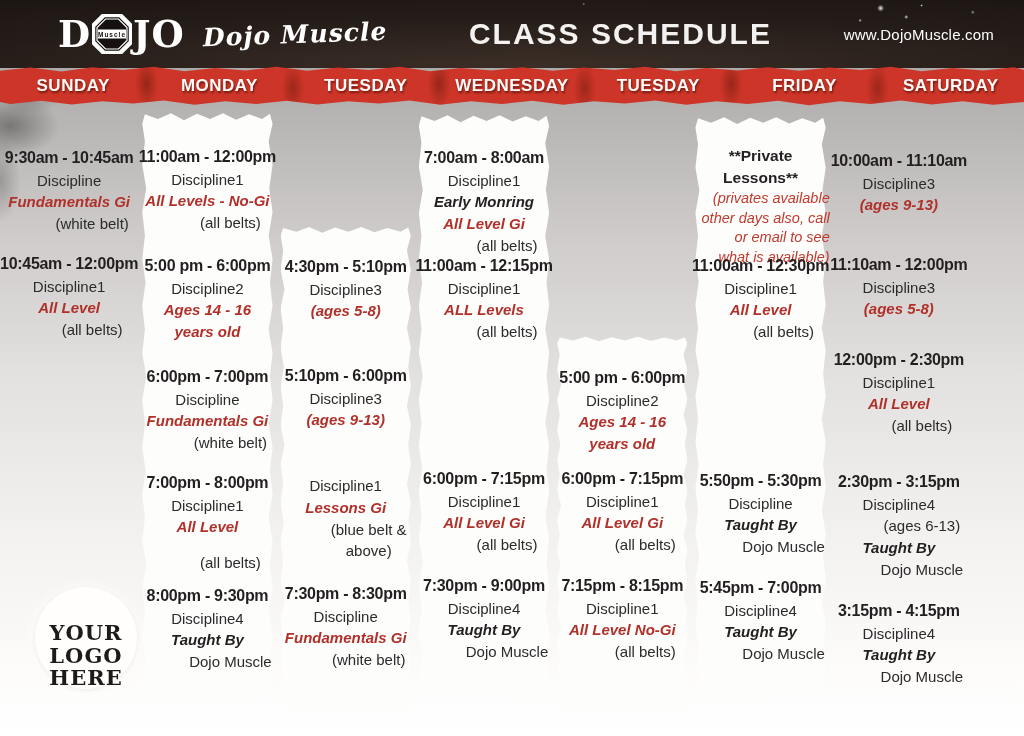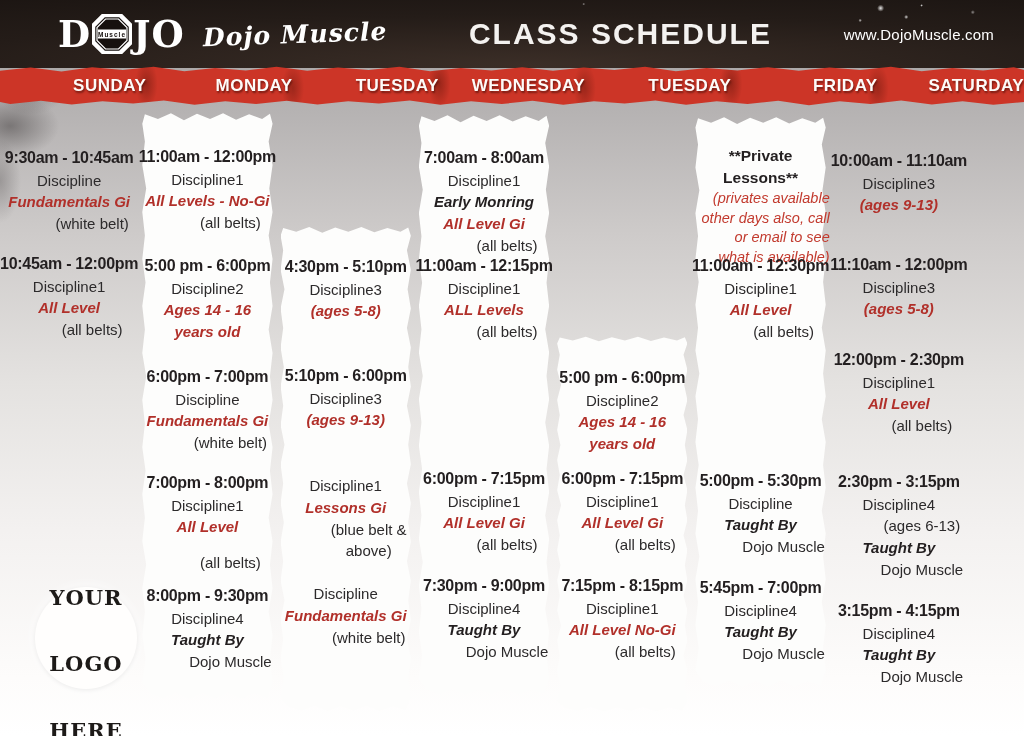--- a/index.html
+++ b/index.html
@@ -38,21 +38,21 @@
     clip-path:polygon(0 12%,3% 4%,6% 14%,9% 3%,12% 10%,15% 2%,18% 13%,21% 5%,24% 11%,27% 2%,30% 12%,33% 4%,36% 10%,39% 2%,42% 13%,45% 5%,48% 11%,51% 3%,54% 12%,57% 4%,60% 10%,63% 2%,66% 13%,69% 5%,72% 11%,75% 3%,78% 12%,81% 4%,84% 10%,87% 2%,90% 13%,93% 5%,96% 11%,99% 3%,100% 10%,100% 90%,97% 97%,94% 88%,91% 96%,88% 86%,85% 95%,82% 88%,79% 98%,76% 87%,73% 95%,70% 88%,67% 97%,64% 86%,61% 94%,58% 88%,55% 97%,52% 87%,49% 95%,46% 88%,43% 97%,40% 86%,37% 94%,34% 88%,31% 96%,28% 87%,25% 95%,22% 88%,19% 97%,16% 86%,13% 94%,10% 88%,7% 96%,4% 87%,1% 95%,0 90%);
     display:grid;grid-template-columns:repeat(7,1fr);align-items:center;}
   .dayband::before{content:"";position:absolute;inset:0;pointer-events:none;
     background:
       radial-gradient(16px 34px at 14.3% 45%, rgba(100,22,12,.5), transparent 70%),
       radial-gradient(16px 34px at 28.6% 55%, rgba(100,22,12,.45), transparent 70%),
       radial-gradient(16px 34px at 42.9% 45%, rgba(100,22,12,.5), transparent 70%),
       radial-gradient(16px 34px at 57.1% 55%, rgba(100,22,12,.45), transparent 70%),
       radial-gradient(16px 34px at 71.4% 45%, rgba(100,22,12,.5), transparent 70%),
       radial-gradient(16px 34px at 85.7% 55%, rgba(100,22,12,.45), transparent 70%);}
-  .daycell{text-align:right;color:#fdfbf9;font-weight:bold;font-size:17px;letter-spacing:.5px;
+  .daycell{text-align:center;color:#fdfbf9;font-weight:bold;font-size:17px;letter-spacing:.5px;
     text-shadow:1px 2px 2px rgba(60,10,5,.6);position:relative;z-index:1;}
   
   .grid{position:absolute;left:0;top:106px;width:968px;height:630px;
     display:grid;grid-template-columns:repeat(7,1fr);}
   .col{position:relative;}
   .strip{position:absolute;left:4px;right:4px;background:#fdfdfc;
     clip-path:polygon(2% .4%,12% 1.2%,22% .2%,32% 1.4%,42% .3%,52% 1.2%,62% .2%,72% 1.3%,82% .4%,92% 1.2%,98% .3%,100% 2%,97% 5%,100% 9%,97.5% 13%,100% 17%,97% 21%,100% 25%,98% 29%,100% 33%,97% 37%,100% 41%,98% 45%,100% 49%,97% 53%,100% 57%,98% 61%,100% 65%,97% 69%,100% 73%,98% 77%,100% 81%,97% 85%,100% 89%,98% 93%,100% 97%,96% 99.6%,86% 98.8%,76% 99.8%,66% 98.7%,56% 99.7%,46% 98.8%,36% 99.8%,26% 98.7%,16% 99.7%,6% 98.9%,0 97%,2.5% 93%,0 89%,2% 85%,0 81%,3% 77%,0 73%,2% 69%,0 65%,2.5% 61%,0 57%,2% 53%,0 49%,3% 45%,0 41%,2% 37%,0 33%,2.5% 29%,0 25%,2% 21%,0 17%,3% 13%,0 9%,2% 5%,0 2%);}
   .strip-mon{top:6px;height:588px;}
   .strip-tue{top:120px;height:486px;}
   .strip-wed{top:8px;height:582px;}
@@ -63,23 +63,23 @@
   .l-name{font-size:15px;line-height:1.45;color:#2c2a2b;}
   .l-plain{font-size:15px;line-height:1.45;color:#2c2a2b;padding-left:46px;}
   .l-red{font-size:15px;line-height:1.45;color:#b1302a;font-weight:bold;font-style:italic;}
   .l-bi{font-size:15px;line-height:1.45;color:#231f20;font-weight:bold;font-style:italic;}
   .l-bold{font-size:15.5px;line-height:1.42;color:#231f20;font-weight:bold;}
   .l-rednote{font-size:14.5px;line-height:1.35;color:#c23a2e;font-style:italic;text-align:right;}
   .l-gap{height:14px;}
   
   .logo-circle{position:absolute;left:35px;top:587px;width:102px;height:102px;border-radius:50%;
     background:#fffefd;box-shadow:0 0 14px rgba(255,255,255,.9), 0 1px 4px rgba(0,0,0,.12);
-    display:flex;flex-direction:column;justify-content:space-between;align-items:center;
+    display:flex;flex-direction:column;justify-content:flex-end;align-items:center;
     font-family:"DejaVu Serif",serif;font-weight:bold;font-size:21px;line-height:1.06;
-    color:#1d1a18;letter-spacing:1px;gap:44px;}
+    color:#1d1a18;letter-spacing:1px;}
 </style>
 </head>
 <body>
 
 <div class="page">
 
   <div class="header">
     <div class="logo">
       <span>D</span>
       <svg class="oct" viewBox="0 0 40 40">
@@ -165,20 +165,21 @@
           <div class="l-time">5:10pm - 6:00pm</div>
           <div class="l-name">Discipline3</div>
           <div class="l-red">(ages 9-13)</div>
         </div>
         <div class="entry" style="top: 369px;">
           <div class="l-name">Discipline1</div>
           <div class="l-red">Lessons Gi</div>
           <div class="l-plain">(blue belt &amp; above)</div>
         </div>
         <div class="entry" style="top: 477px;">
+          <div class="l-time">7:30pm - 8:30pm</div>
           <div class="l-name">Discipline</div>
           <div class="l-red">Fundamentals Gi</div>
           <div class="l-plain">(white belt)</div>
         </div>
       </div>
     <div class="col">
       <div class="strip strip-wed"></div>
     <div class="entry" style="top: 41px;">
           <div class="l-time">7:00am - 8:00am</div>
           <div class="l-name">Discipline1</div>
@@ -235,21 +236,21 @@
           <div class="l-rednote">or email to see</div>
           <div class="l-rednote">what is available)</div>
         </div>
         <div class="entry" style="top: 149px;">
           <div class="l-time">11:00am - 12:30pm</div>
           <div class="l-name">Discipline1</div>
           <div class="l-red">All Level</div>
           <div class="l-plain">(all belts)</div>
         </div>
         <div class="entry" style="top: 364px;">
-          <div class="l-time">5:00pm - 5:30pm</div>
+          <div class="l-time">5:50pm - 5:30pm</div>
           <div class="l-name">Discipline</div>
           <div class="l-bi">Taught By</div>
           <div class="l-plain">Dojo Muscle</div>
         </div>
         <div class="entry" style="top: 471px;">
           <div class="l-time">5:45pm - 7:00pm</div>
           <div class="l-name">Discipline4</div>
           <div class="l-bi">Taught By</div>
           <div class="l-plain">Dojo Muscle</div>
         </div>

